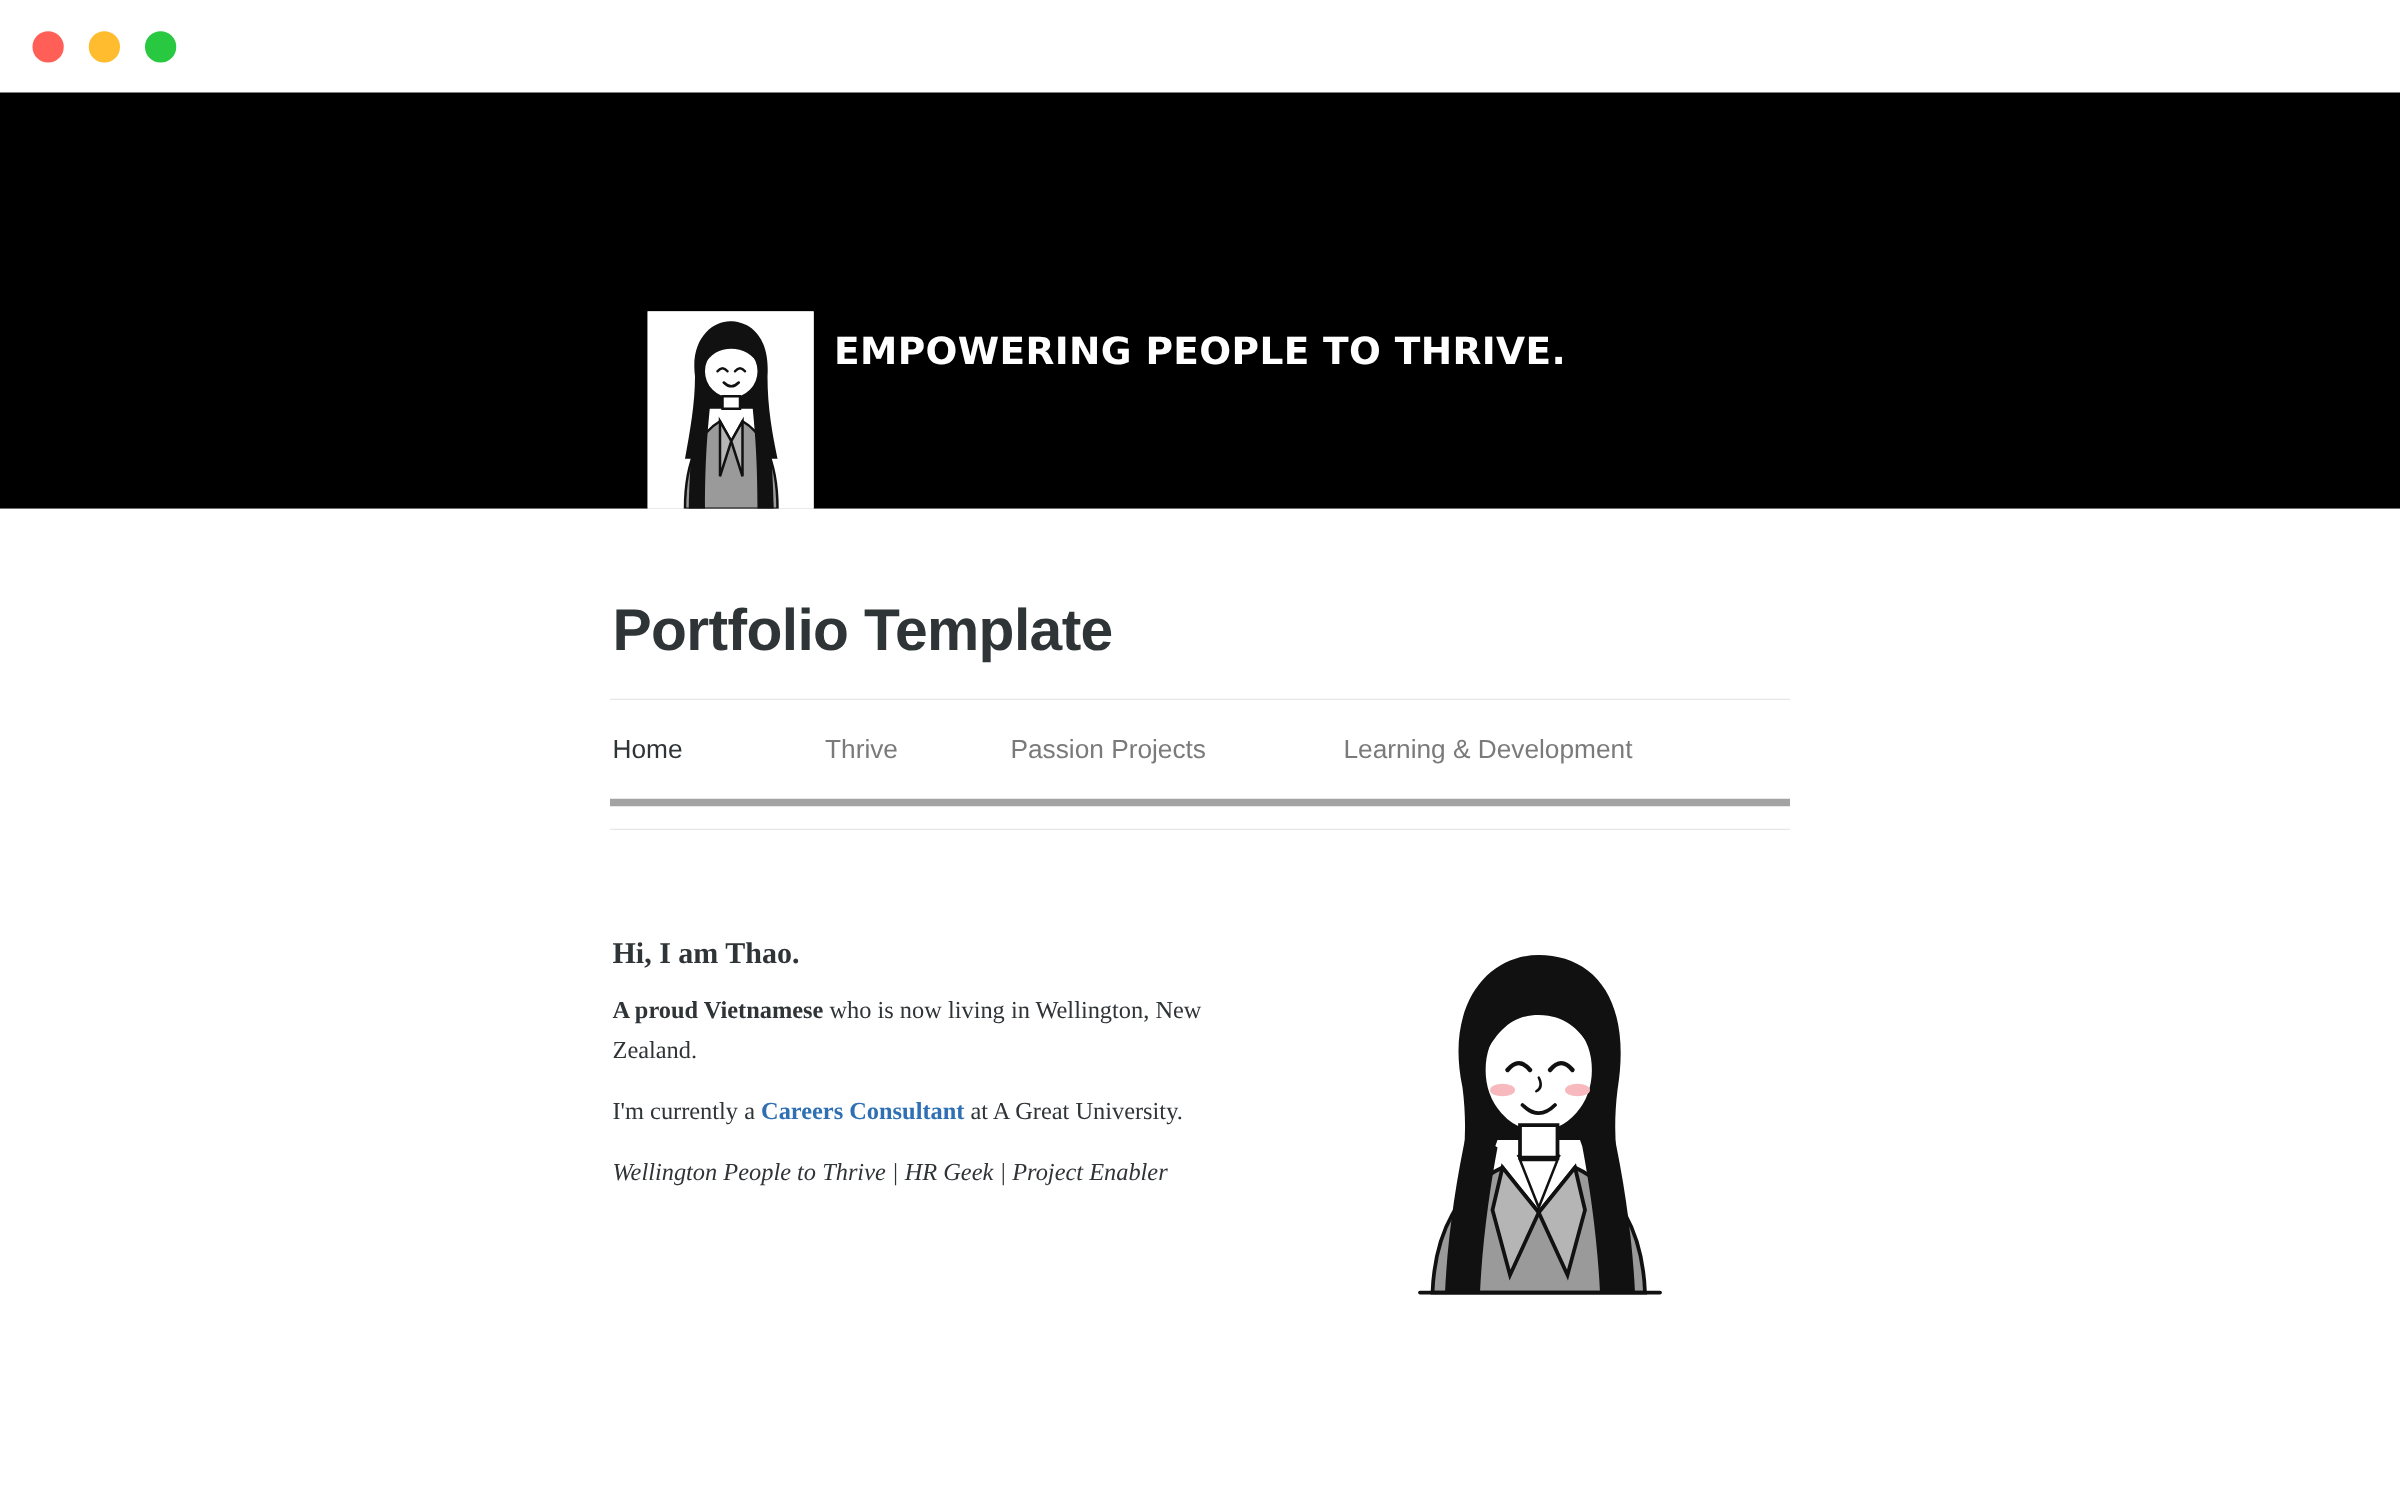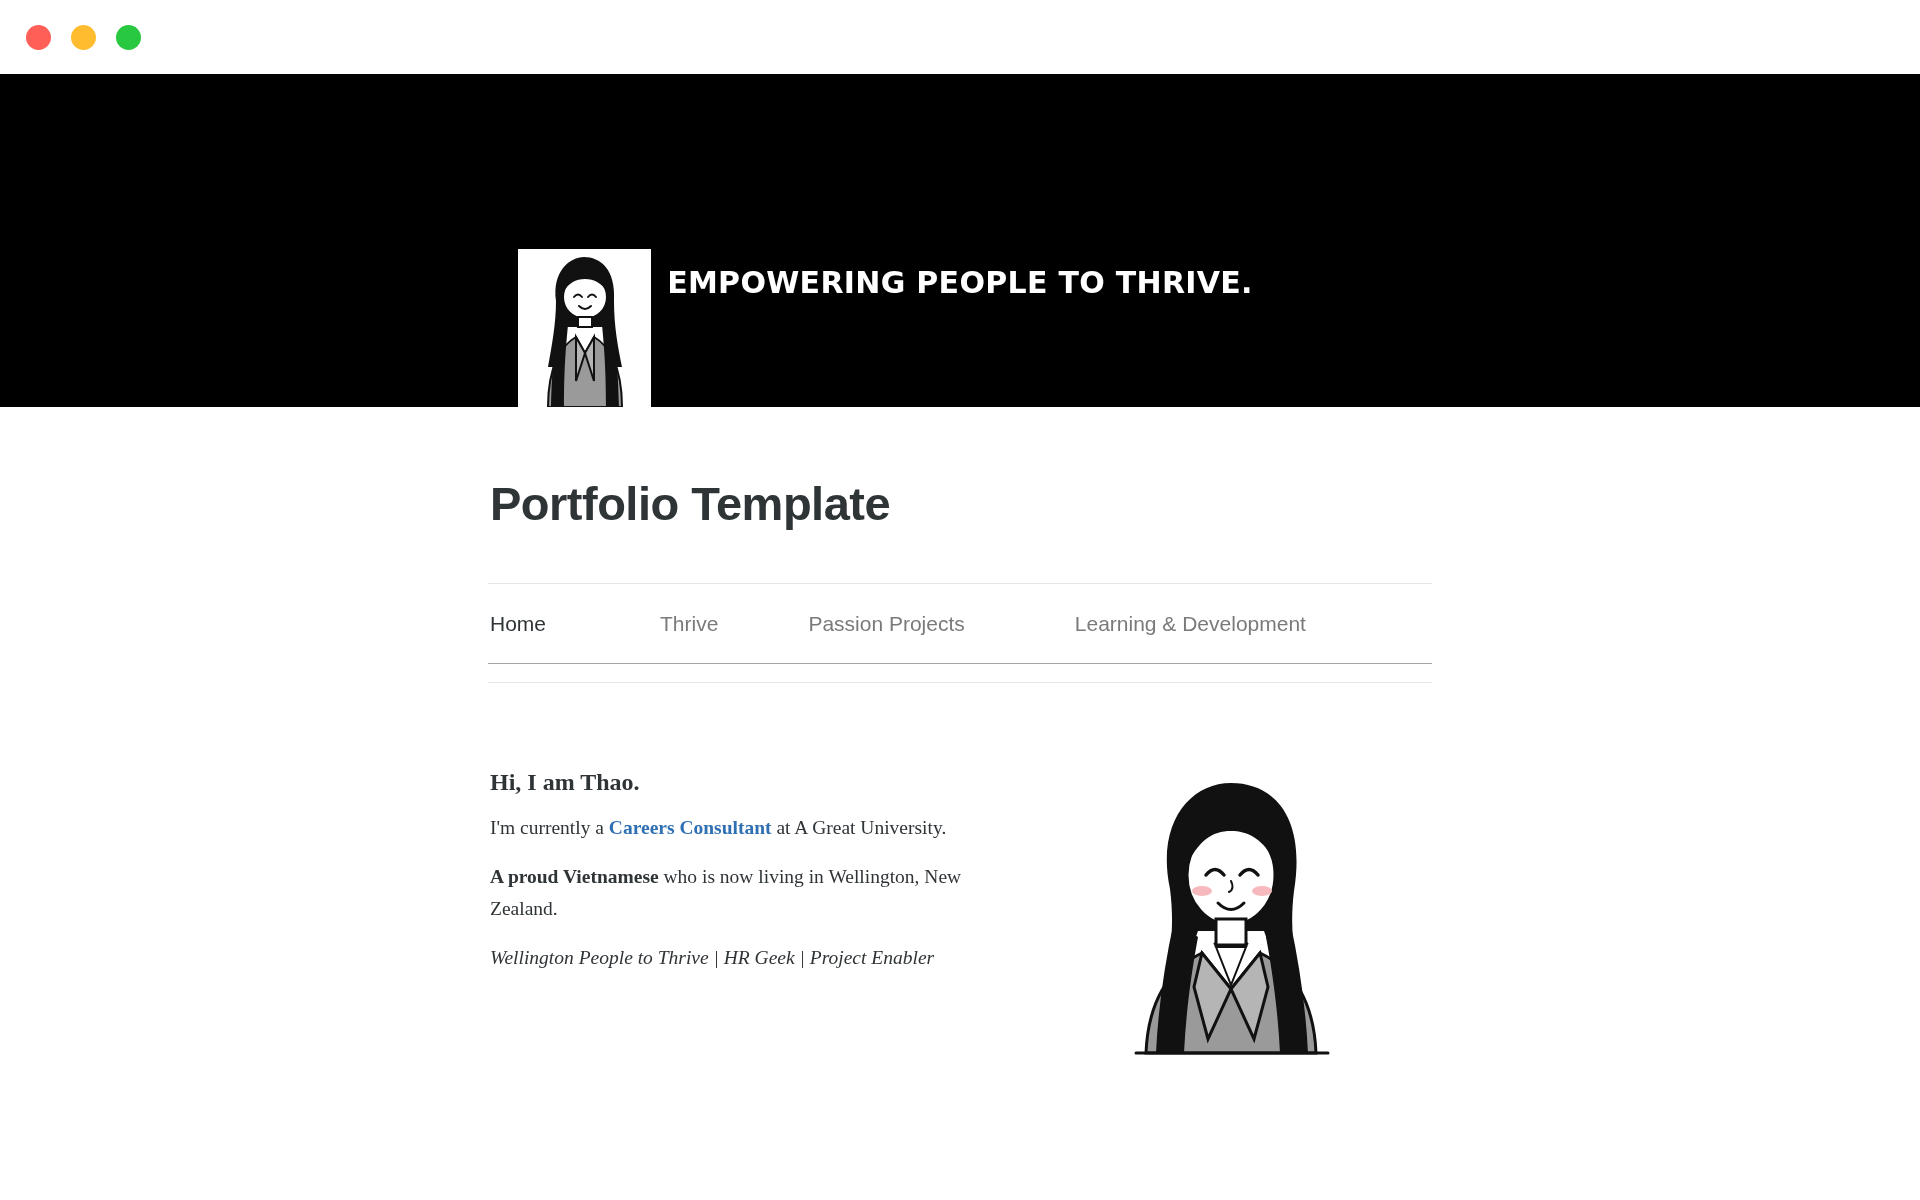--- a/index.html
+++ b/index.html
@@ -92,23 +92,23 @@
     font-size: 47px;
     line-height: 1.15;
     font-weight: 700;
     color: #2f3437;
     letter-spacing: -0.5px;
     padding-left: 2px;
   }
 
   
   .tabs {
-    margin-top: 52px;
+    margin-top: 28px;
     border-top: 1px solid #e6e6e6;
-    border-bottom: 1px solid #a3a3a3;
+    border-bottom: 6px solid #a3a3a3;
     height: 79px;
     display: flex;
     align-items: center;
   }
   .tab {
     font-size: 21px;
     color: #7a7a7a;
     cursor: pointer;
     white-space: nowrap;
   }
@@ -216,23 +216,23 @@
         <div class="tab">Thrive</div>
         <div class="tab">Passion Projects</div>
         <div class="tab">Learning &amp; Development</div>
       </div>
       <div class="tabs-spacer"></div>
 
       <div class="intro">
         <div class="intro-text">
           <div class="intro-heading">Hi, I am Thao.</div>
 
+          <p class="intro-p"><span class="bold">A proud Vietnamese</span><span> who is now living in Wellington, New Zealand.</span></p>
+
           <p class="intro-p"><span>I'm currently a </span><a class="link" href="#">Careers Consultant</a><span> at A Great University.</span></p>
-
-          <p class="intro-p"><span class="bold">A proud Vietnamese</span><span> who is now living in Wellington, New Zealand.</span></p>
 
 
           <p class="intro-p italic">Wellington People to Thrive | HR Geek | Project Enabler</p>
         </div>
 
         <div class="intro-figure">
           <svg width="266" height="300" viewBox="0 0 266 300" xmlns="http://www.w3.org/2000/svg" aria-hidden="true">
 
             <path d="M72 118 C58 52 92 12 133 12 C176 12 208 46 196 120 C190 168 200 210 208 246 L186 250 C180 206 172 176 166 160 L100 160 C94 176 86 206 80 250 L58 246 C70 206 78 164 72 118 Z" fill="#111111"></path>
 

